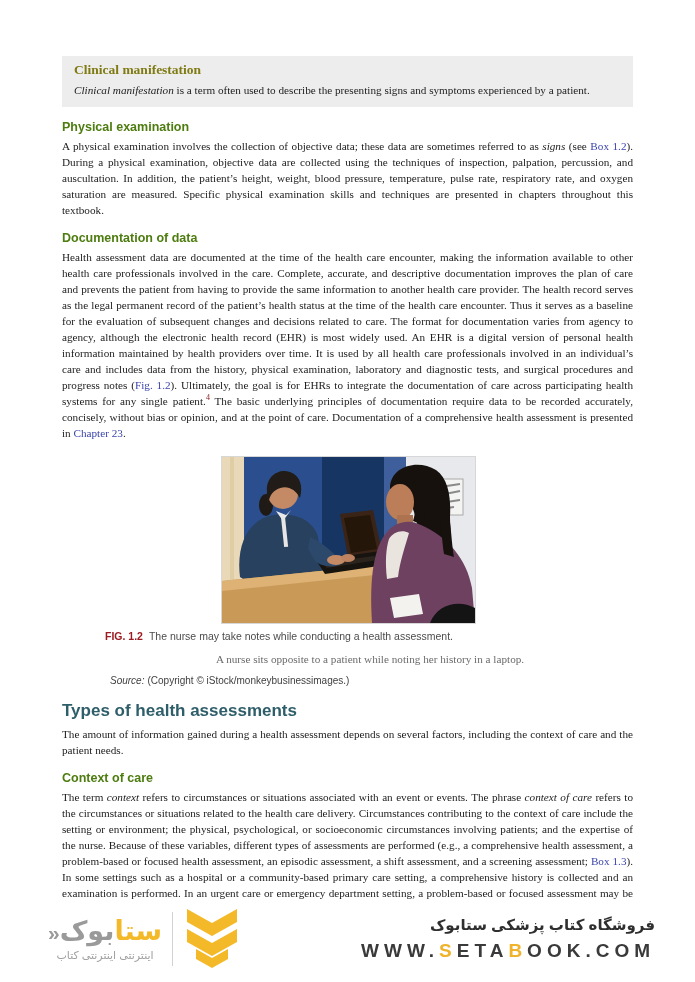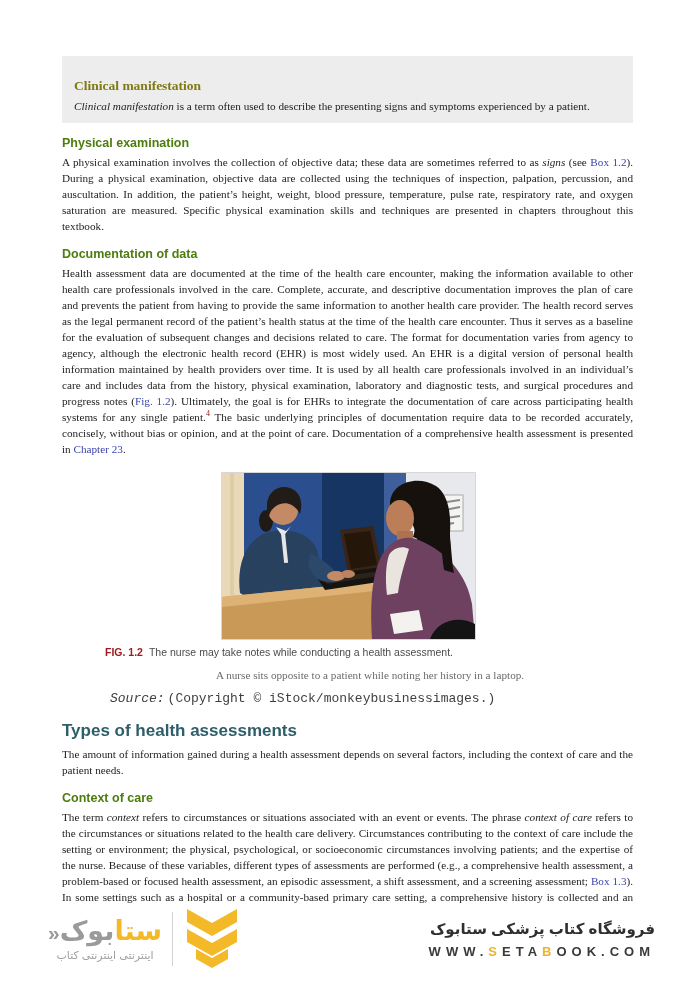--- a/index.html
+++ b/index.html
@@ -1,21 +1,21 @@
 <!DOCTYPE html>
 <html><head>
 <meta charset="utf-8">
 <style>
   html,body{margin:0;padding:0;background:#fff;}
   .page{position:relative;width:695px;height:982px;background:#ffffff;overflow:hidden;
         font-family:"Liberation Serif",serif;color:#1c1c1c;}
   .content{margin:0 62px;padding-top:56px;}
 
   
-  .callout{background:#ededed;padding:22px 12px 9px 12px;}
+  .callout{background:#ededed;padding:6px 12px 9px 12px;}
   .callout-title{font-family:"Liberation Serif",serif;font-size:13.5px;font-weight:bold;
                  color:#7f7a12;margin:0 0 4px 0;}
   .callout-body{font-size:11.2px;line-height:16px;margin:0;}
 
   
   h4.red{font-family:"Liberation Sans",sans-serif;font-size:12.5px;font-weight:bold;
          color:#4d7c0f;margin:13px 0 4px 0;}
   h2.teal{font-family:"Liberation Sans",sans-serif;font-size:17px;font-weight:bold;
           color:#2e5e69;margin:15px 0 5px 0;}
 
@@ -28,40 +28,40 @@
   .dk{color:#3a3a3a;}
   .hl{color:#f0b32c;}
 
   
   .figure-wrap{margin-top:16px;}
   .photo{display:block;margin-left:160px;outline:1px solid #d7d7d7;}
   .fig-caption{font-family:"Liberation Sans",sans-serif;font-size:10.5px;color:#4c4c4c;
                margin:7px 0 0 43px;}
   .fig-label{color:#9c1b20;font-weight:bold;margin-right:6px;}
   .alt-line{font-size:11.2px;color:#6b6b6b;margin:11px 0 0 45px;text-align:center;}
-  .source-line{font-family:Liberation Mono, monospace;font-size:13px;color:#3f3f3f;
+  .source-line{font-family:Liberation Sans, sans-serif;font-size:10px;color:#3f3f3f;
                margin:10px 0 2px 48px;}
   .source-label{font-style:italic;margin-right:3px;}
 
   
   .footer{position:absolute;left:0;right:0;bottom:0;height:78px;background:#fff;
           display:flex;align-items:center;justify-content:space-between;
           padding:0 40px 8px 48px;box-sizing:border-box;
           font-family:"Liberation Sans","DejaVu Sans",sans-serif;}
   .logo{display:flex;align-items:center;gap:10px;}
   .wordmark{text-align:center;direction:rtl;}
   .wordmark-line{font-size:27px;font-weight:bold;line-height:28px;white-space:nowrap;}
   .wm-accent{color:#f3b929;}
   .wm-rest{color:#9a9a9a;}
   .wm-quote{color:#9a9a9a;font-size:21px;}
   .tagline{font-size:11px;color:#a0a0a0;margin-top:2px;}
   .logo-divider{width:1px;height:54px;background:#d2d2d2;}
   .footer-right{text-align:right;direction:rtl;}
   .store-title{font-size:15px;color:#2f2f2f;font-weight:bold;margin-bottom:6px;}
-  .store-url{direction:ltr;font-size:13px;font-weight:bold;letter-spacing:5px;white-space:nowrap;}
+  .store-url{direction:ltr;font-size:19px;font-weight:bold;letter-spacing:5px;white-space:nowrap;}
 </style>
 </head>
 <body>
 
 <div class="page">
   <div class="content">
 
     <div class="callout">
       <p class="callout-title">Clinical manifestation</p>
       <p class="callout-body"><span class="i">Clinical manifestation</span><span> is a term often used to describe the presenting signs and symptoms experienced by a patient.</span></p>

